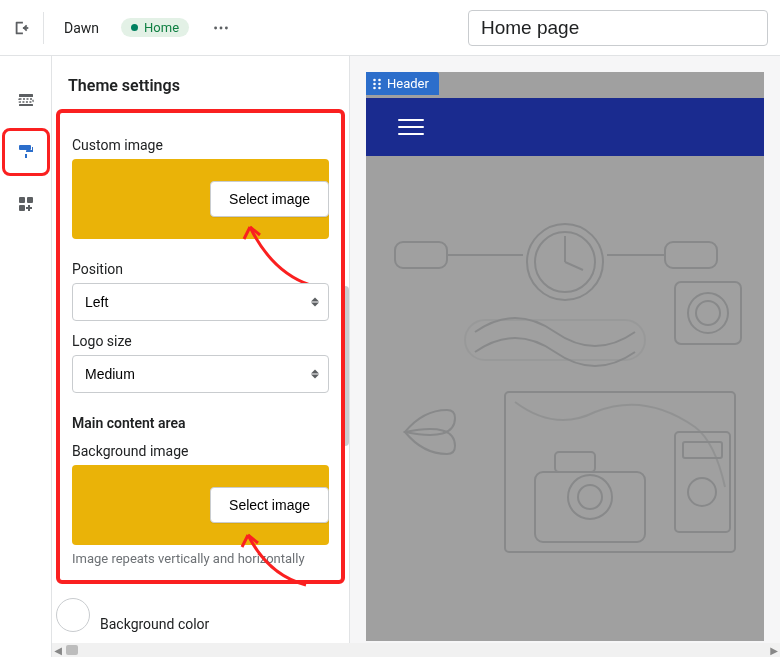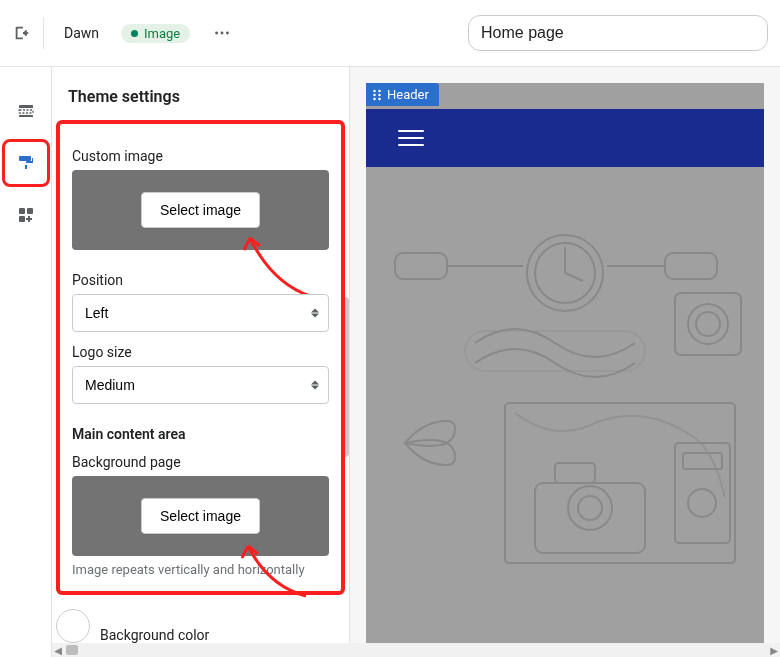--- a/index.html
+++ b/index.html
@@ -1,42 +1,42 @@
 <!DOCTYPE html>
 <html><head>
   <meta charset="utf-8">
   <style>
     * { box-sizing: border-box; margin: 0; padding: 0; }
     body { font-family: -apple-system, BlinkMacSystemFont, "Segoe UI", Roboto, sans-serif; font-size: 14px; color: #202223; background: #fff; width: 780px; height: 657px; overflow: hidden; }
     
-    .topbar { height: 67px; border-bottom: 1px solid #e1e3e5; display: flex; align-items: center; padding: 0 12px; gap: 16px; }
+    .topbar { height: 56px; border-bottom: 1px solid #e1e3e5; display: flex; align-items: center; padding: 0 12px; gap: 16px; }
     .topbar-exit { width: 32px; height: 32px; display: flex; align-items: center; justify-content: center; cursor: pointer; border-right: 1px solid #e1e3e5; padding-right: 12px; margin-right: 4px; }
     .theme-name { font-size: 14px; color: #202223; }
     .status-badge { display: inline-flex; align-items: center; gap: 6px; background: #e3f1e6; color: #108043; font-size: 13px; padding: 2px 10px; border-radius: 10px; margin-left: 6px; }
     .status-dot { width: 7px; height: 7px; background: #008060; border-radius: 50%; }
     .more-btn { width: 32px; height: 32px; display: flex; align-items: center; justify-content: center; cursor: pointer; }
-    .page-input { margin-left: auto; width: 300px; height: 36px; border: 1px solid #c9cccf; border-radius: 12px; padding: 0 12px; font-size: 16px; color: #202223; }
+    .page-input { margin-left: auto; width: 300px; height: 36px; border: 1px solid #c9cccf; border-radius: 4px; padding: 0 12px; font-size: 19px; color: #202223; }
     
     .main-layout { display: flex; height: calc(100% - 56px); }
     
     .icon-rail { width: 52px; border-right: 1px solid #e1e3e5; display: flex; flex-direction: column; align-items: center; padding-top: 24px; gap: 12px; }
     .rail-btn { width: 40px; height: 40px; display: flex; align-items: center; justify-content: center; cursor: pointer; border-radius: 4px; position: relative; }
     .rail-btn.active { outline: 3px solid #fa2020; outline-offset: 1px; }
     .rail-btn.active .icon-fill { fill: #2c6ecb; }
     
     .settings-panel { width: 298px; border-right: 1px solid #e1e3e5; overflow-y: auto; overflow-x: hidden; position: relative; padding-bottom: 14px; }
     .panel-title { font-size: 16px; font-weight: 600; padding: 20px 16px 14px; }
     
     .highlighted-region { border: 4px solid #fa2020; border-radius: 6px; margin: 0 4px; padding: 12px 12px 14px; position: relative; }
     
     .section-label { font-weight: 600; font-size: 14px; margin-bottom: 12px; margin-top: 6px; }
     .field-label { font-size: 14px; color: #202223; margin-bottom: 6px; margin-top: 12px; }
     .field-note { font-size: 13px; color: #6d7175; margin-top: 6px; }
     
-    .image-picker { background: #737373; border-radius: 4px; height: 80px; display: flex; align-items: center; justify-content: center; margin-top: 6px; }
+    .image-picker { background: #eab308; border-radius: 4px; height: 80px; display: flex; align-items: center; justify-content: flex-end; margin-top: 6px; }
     .select-image-btn { background: #fff; border: 1px solid #c9cccf; border-radius: 4px; height: 36px; padding: 0 18px; font-size: 14px; cursor: pointer; box-shadow: 0 1px 0 rgba(0,0,0,0.05); }
     
     .select-wrap { position: relative; margin-top: 4px; }
     .select { width: 100%; height: 38px; border: 1px solid #c9cccf; border-radius: 4px; padding: 0 34px 0 12px; font-size: 14px; background: #fff; appearance: none; cursor: pointer; }
     .select-chevrons { position: absolute; right: 10px; top: 50%; transform: translateY(-50%); pointer-events: none; display: flex; flex-direction: column; gap: 1px; }
     .chev { width: 0; height: 0; border-left: 4px solid transparent; border-right: 4px solid transparent; }
     .chev.up { border-bottom: 4px solid #5c5f62; }
     .chev.down { border-top: 4px solid #5c5f62; }
     
     .bgcolor-row { display: flex; align-items: flex-end; gap: 10px; margin-top: 14px; padding-left: 4px; }
@@ -67,21 +67,21 @@
 <div class="topbar">
   <div class="topbar-exit">
     <svg width="18" height="18" viewBox="0 0 20 20" fill="#5c5f62">
         <path d="M4 3h7v2H5v10h6v2H4a1 1 0 0 1-1-1V4a1 1 0 0 1 1-1zm10.5 3.5 1.4 1.4L13.8 10l2.1 2.1-1.4 1.4L11 10l3.5-3.5z"></path>
         <path d="M17 9h-6v2h6z"></path>
       </svg>
   </div>
   <span class="theme-name">Dawn</span>
   <span class="status-badge">
     <span class="status-dot"></span>
-    <span>Image</span>
+    <span>Home</span>
   </span>
   <div class="more-btn">
     <svg width="18" height="18" viewBox="0 0 20 20" fill="#5c5f62">
         <circle cx="4" cy="10" r="1.6"></circle>
         <circle cx="10" cy="10" r="1.6"></circle>
         <circle cx="16" cy="10" r="1.6"></circle>
       </svg>
   </div>
   <input class="page-input" type="text" value="Home page" style="">
 </div>
@@ -144,21 +144,21 @@
           <option>Medium</option>
         </select>
         <div class="select-chevrons">
             <div class="chev up"></div>
             <div class="chev down"></div>
           </div>
       </div>
 
       <div class="section-label" style="margin-top:22px;">Main content area</div>
 
-      <div class="field-label">Background page</div>
+      <div class="field-label">Background image</div>
       <div class="image-picker">
         <button class="select-image-btn">Select image</button>
       </div>
 
       <svg class="arrow" style="left:180px; top:414px;" width="80" height="70" viewBox="0 0 80 70">
           <path d="M 66 58 Q 28 48 8 8" stroke="#fa2020" stroke-width="3" fill="none"></path>
           <path d="M 8 8 L 2 20 M 8 8 L 18 16" stroke="#fa2020" stroke-width="3" fill="none"></path>
         </svg>
 
       <div class="field-note">Image repeats vertically and horizontally</div>

